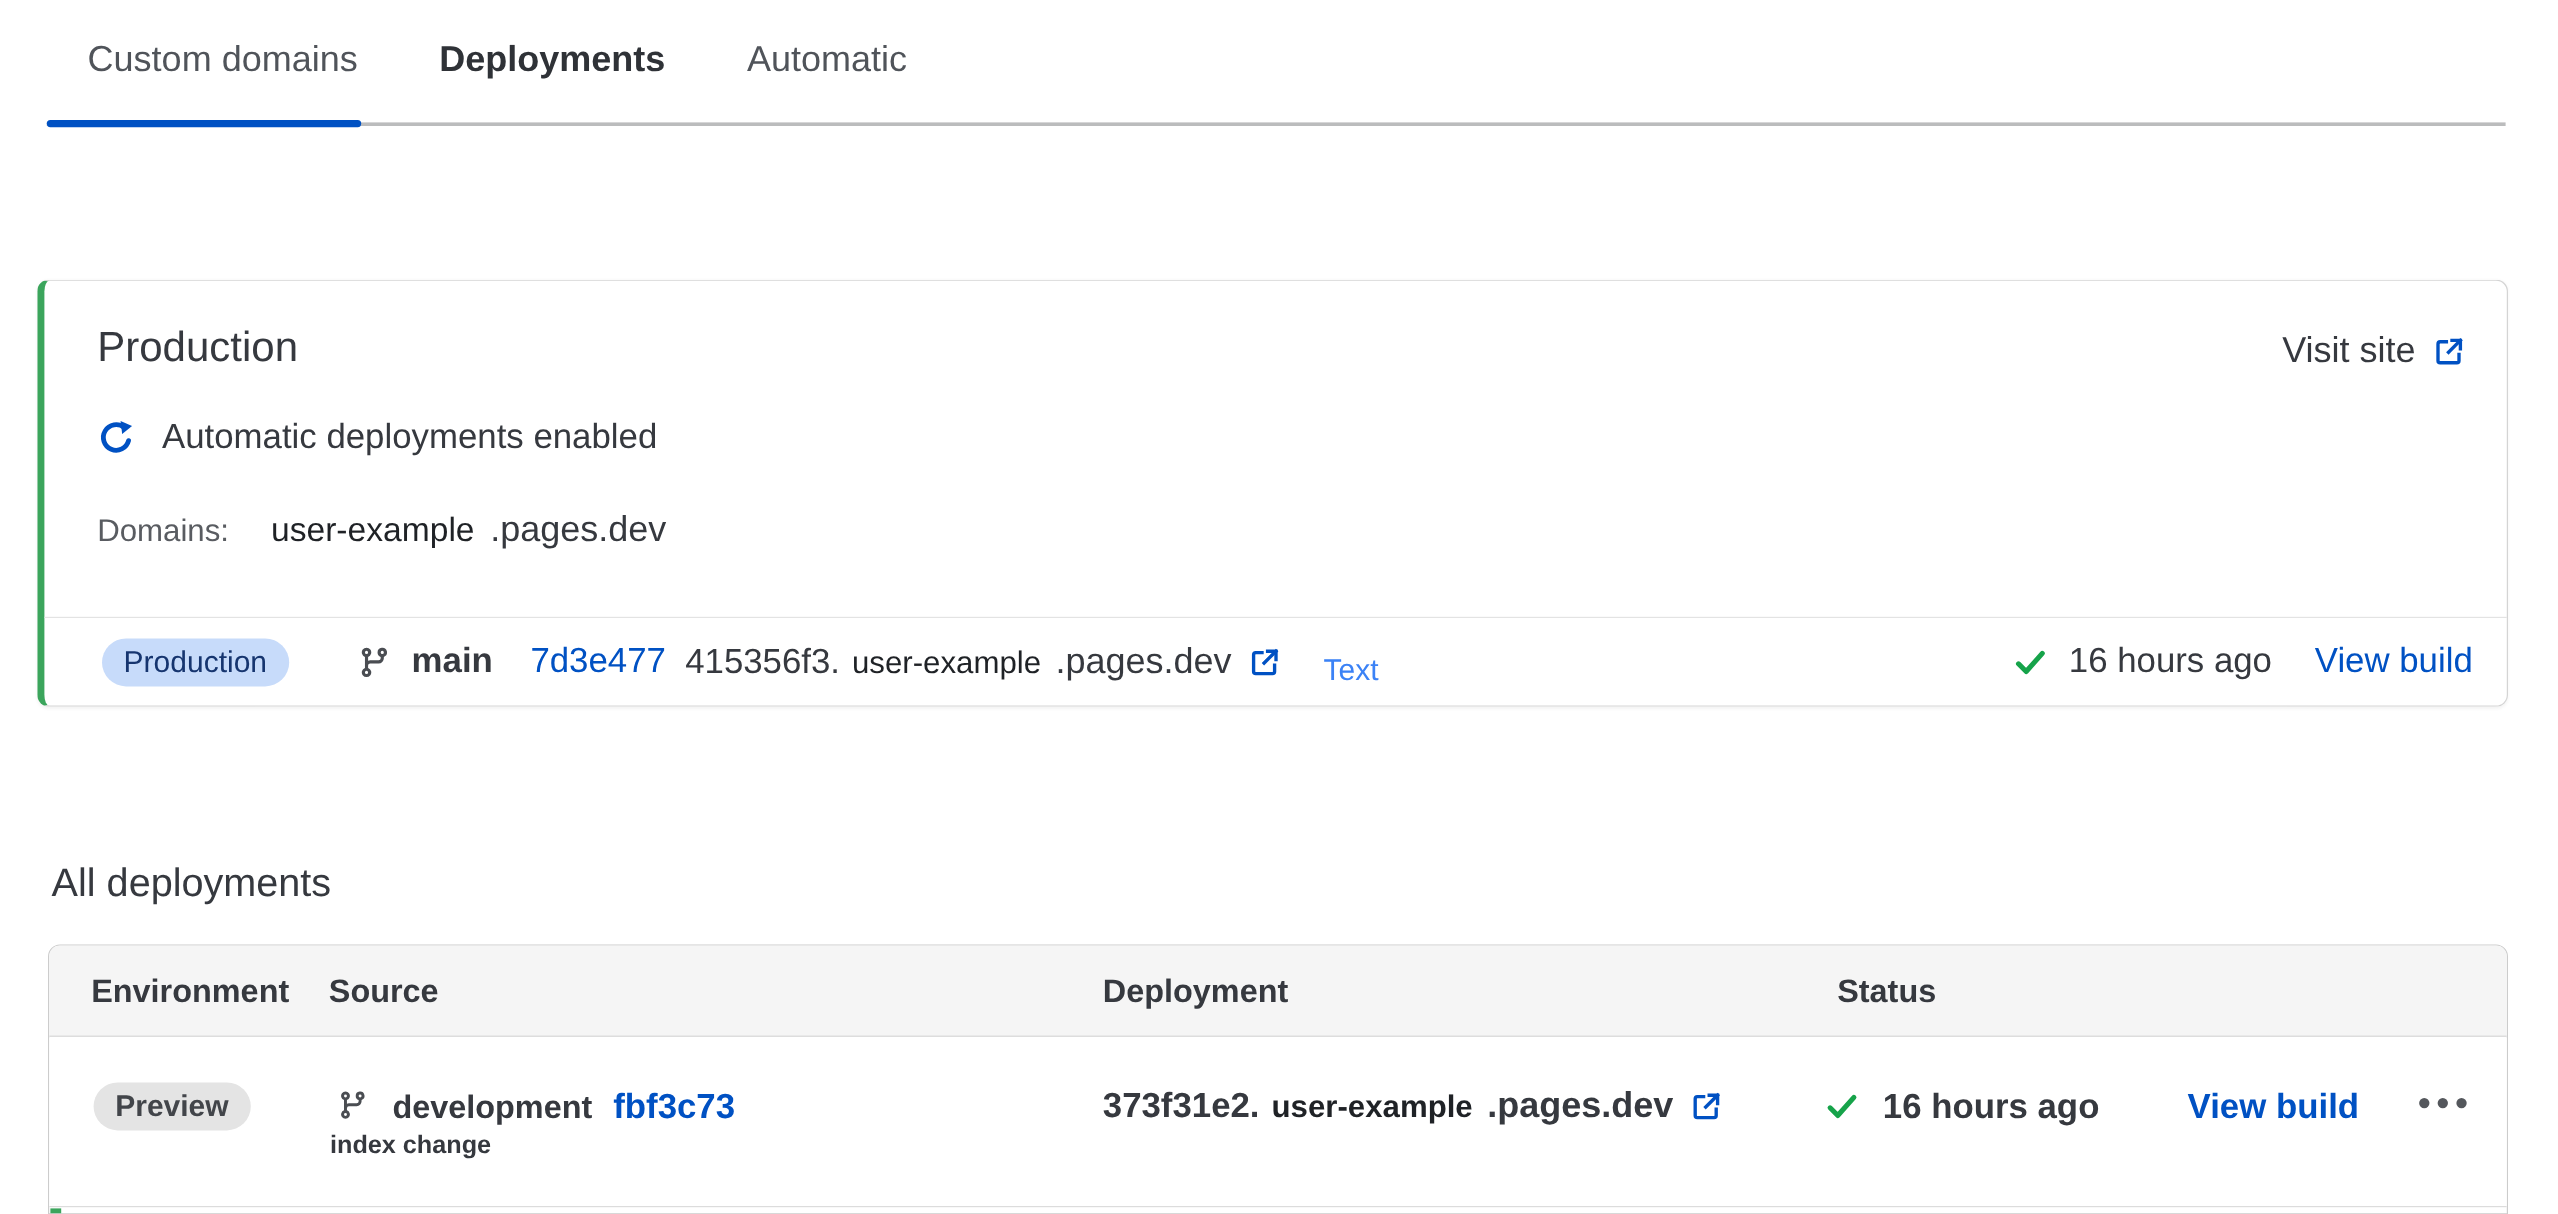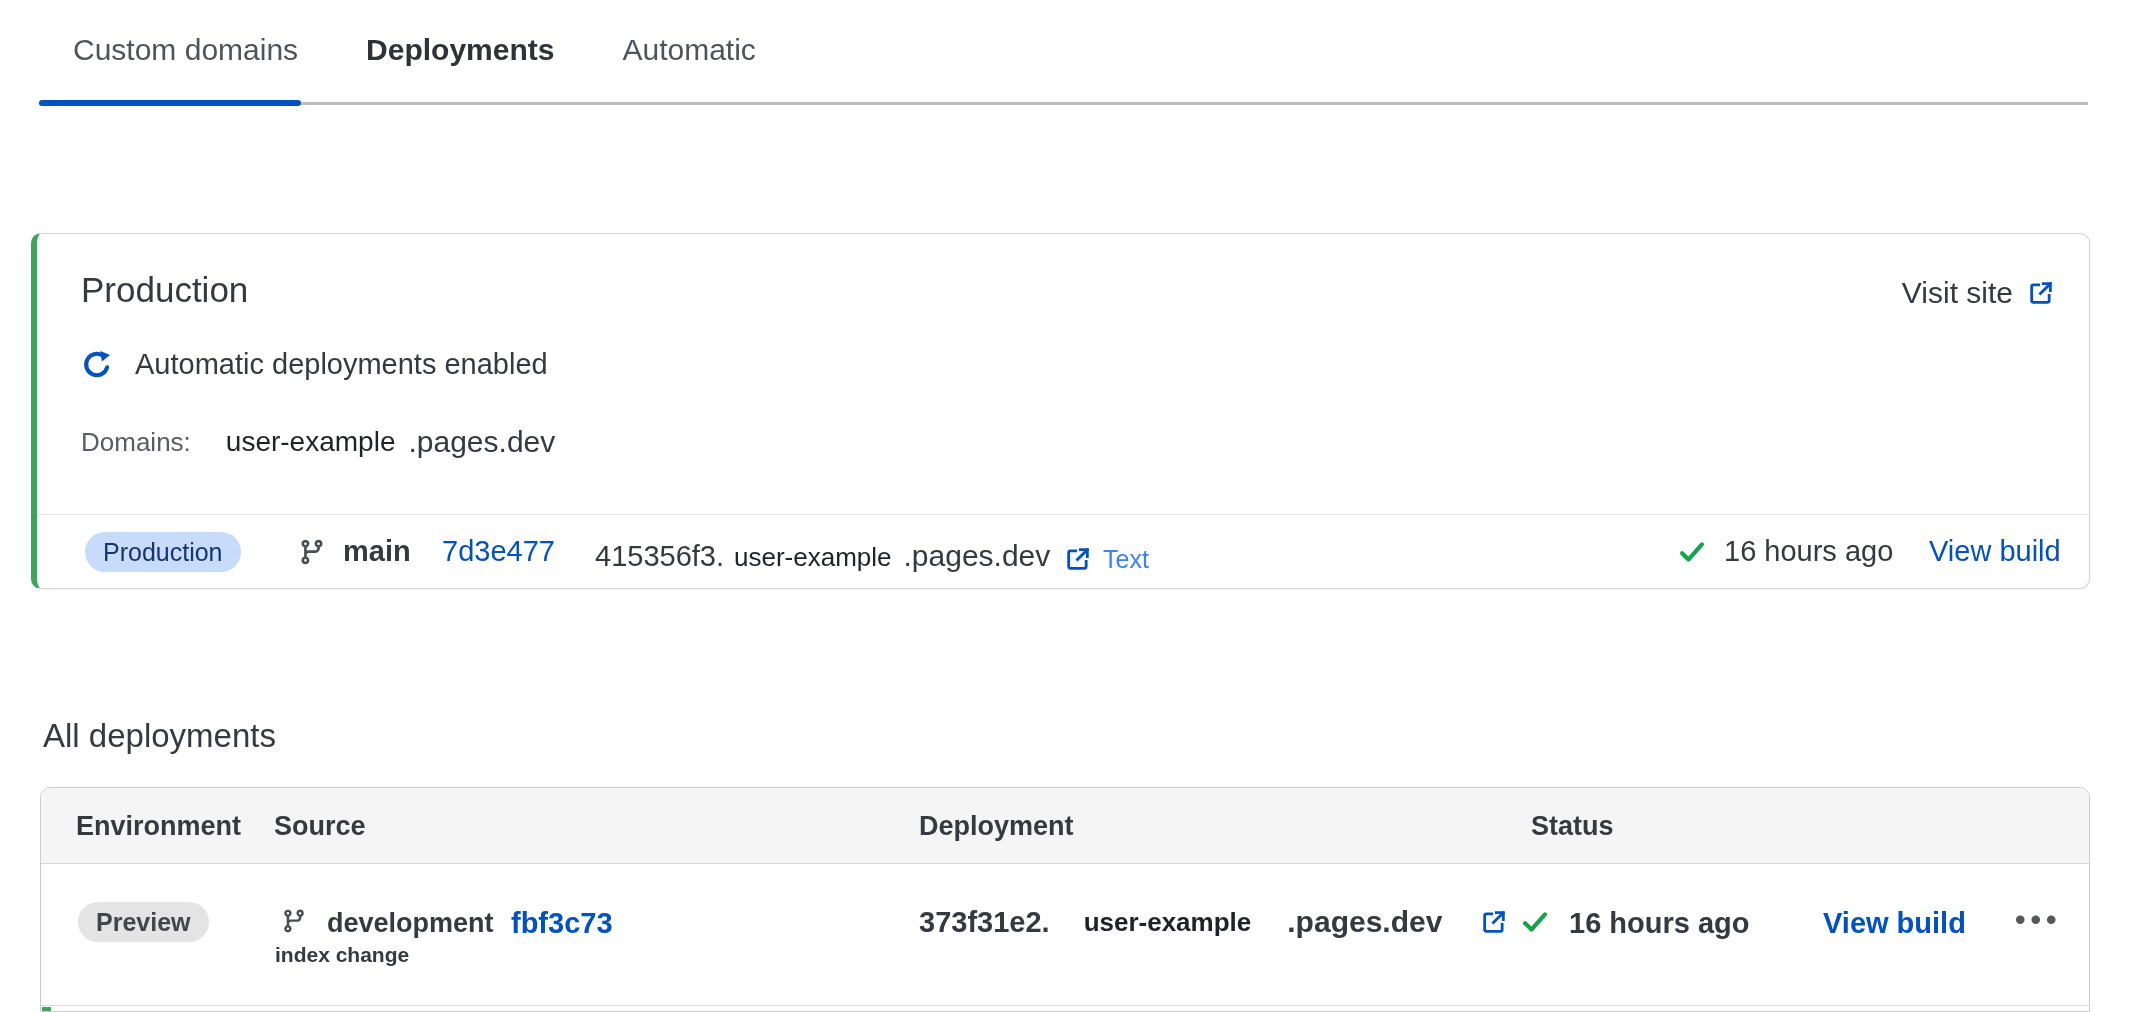--- a/index.html
+++ b/index.html
@@ -125,21 +125,21 @@
 
     <span class="abs icon" style="left:261px; top:23px;">
       <svg width="28" height="28" viewBox="0 0 16 16" fill="#4a4d52">
         <path d="M9.5 3.25a2.25 2.25 0 1 1 3 2.122V6A2.5 2.5 0 0 1 10 8.5H6a1 1 0 0 0-1 1v1.128a2.251 2.251 0 1 1-1.5 0V5.372a2.25 2.25 0 1 1 1.5 0v1.836A2.493 2.493 0 0 1 6 7h4a1 1 0 0 0 1-1v-.628a2.25 2.25 0 0 1-1.5-2.122ZM4.25 12a.75.75 0 1 0 0 1.5.75.75 0 0 0 0-1.5ZM3.5 3.25a.75.75 0 1 0 1.5 0 .75.75 0 0 0-1.5 0Zm8.25-.75a.75.75 0 1 0 0 1.5.75.75 0 0 0 0-1.5Z"></path>
       </svg>
     </span>
 
     <span class="abs txt branch-name" style="left:306px; top:20px;">main</span>
     <span class="abs txt link" style="left:405px; top:20px;">7d3e477</span>
 
-    <span class="abs alias" style="left:558px; top:16px; height:42px;align-items:flex-end;">
+    <span class="abs alias" style="left:534px; top:16px; height:42px;">
       <span class="prefix">415356f3.</span>
       <span class="aname">user-example</span>
       <span class="asuffix">.pages.dev</span>
       <span class="ext icon">
         <svg width="28" height="28" viewBox="0 0 24 24" fill="none" stroke="#0051c3" stroke-width="2.4" stroke-linecap="square">
           <path d="M10 5H5.5A1.5 1.5 0 0 0 4 6.5v12A1.5 1.5 0 0 0 5.5 20h12a1.5 1.5 0 0 0 1.5-1.5V14"></path>
           <path d="M14 4h6v6"></path>
           <path d="M20 4 11.5 12.5"></path>
         </svg>
       </span>
@@ -173,21 +173,21 @@
     <span class="abs icon" style="left:240px; top:43px;">
       <svg width="26" height="26" viewBox="0 0 16 16" fill="#4a4d52">
         <path d="M9.5 3.25a2.25 2.25 0 1 1 3 2.122V6A2.5 2.5 0 0 1 10 8.5H6a1 1 0 0 0-1 1v1.128a2.251 2.251 0 1 1-1.5 0V5.372a2.25 2.25 0 1 1 1.5 0v1.836A2.493 2.493 0 0 1 6 7h4a1 1 0 0 0 1-1v-.628a2.25 2.25 0 0 1-1.5-2.122ZM4.25 12a.75.75 0 1 0 0 1.5.75.75 0 0 0 0-1.5ZM3.5 3.25a.75.75 0 1 0 1.5 0 .75.75 0 0 0-1.5 0Zm8.25-.75a.75.75 0 1 0 0 1.5.75.75 0 0 0 0-1.5Z"></path>
       </svg>
     </span>
 
     <span class="abs txt" style="left:286px; top:43px; font-size:27px;">development</span>
     <span class="abs txt link" style="left:470px; top:42px;">fbf3c73</span>
     <span class="abs txt" style="left:234px; top:78px; font-size:21px;">index change</span>
 
-    <span class="abs alias" style="left:878px; top:36px; height:42px;gap:24px;">
+    <span class="abs alias" style="left:878px; top:36px; height:42px;">
       <span class="prefix">373f31e2.</span>
       <span class="aname">user-example</span>
       <span class="asuffix">.pages.dev</span>
       <span class="ext icon">
         <svg width="28" height="28" viewBox="0 0 24 24" fill="none" stroke="#0051c3" stroke-width="2.4" stroke-linecap="square">
           <path d="M10 5H5.5A1.5 1.5 0 0 0 4 6.5v12A1.5 1.5 0 0 0 5.5 20h12a1.5 1.5 0 0 0 1.5-1.5V14"></path>
           <path d="M14 4h6v6"></path>
           <path d="M20 4 11.5 12.5"></path>
         </svg>
       </span>

